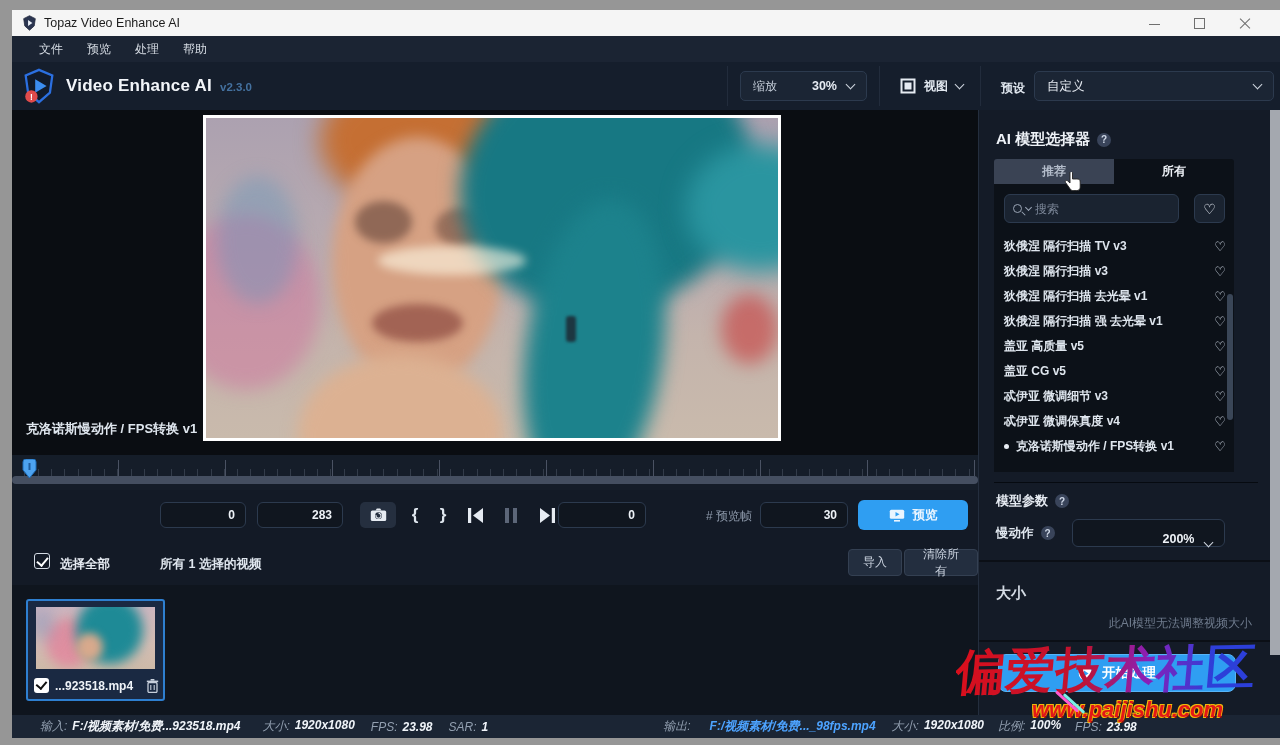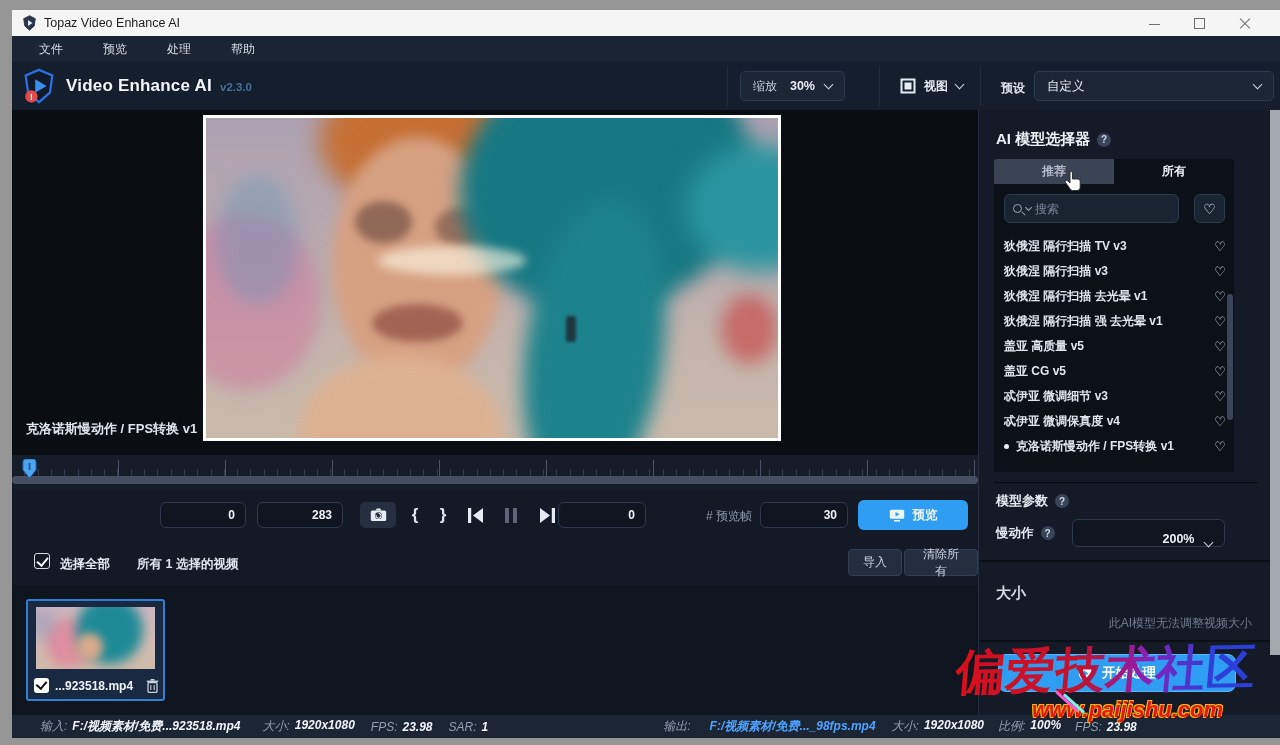--- a/index.html
+++ b/index.html
@@ -14,21 +14,21 @@
   #titlebar .tlogo { width:15px; height:16px; margin-right:7px; }
   #titlebar .ttext { font-size:12.5px; color:#1c1c1c; }
   .winbtns { position:absolute; right:12px; top:0; height:26px; display:flex; align-items:center; gap:34px; padding-right:18px; }
   .winbtn { width:11px; height:11px; position:relative; cursor:default; }
   .winbtn.min:before { content:""; position:absolute; left:0; right:0; top:6px; border-top:1.5px solid #6f6f6f; }
   .winbtn.max:before { content:""; position:absolute; inset:0; border:1.5px solid #6f6f6f; }
   .winbtn.cls:before,.winbtn.cls:after { content:""; position:absolute; left:-1px; top:5px; width:14px; border-top:1.5px solid #6f6f6f; }
   .winbtn.cls:before { transform:rotate(45deg);} .winbtn.cls:after { transform:rotate(-45deg);}
 
   #menubar { left:12px; top:36px; width:1268px; height:26px; background:#1b2433;
-    display:flex; align-items:center; gap:40px; padding-left:27px; }
+    display:flex; align-items:center; gap:24px; padding-left:27px; }
   .menu-item { font-size:12px; color:#d6dce4; cursor:default; }
 
   
   #header { left:12px; top:62px; width:1268px; height:48px; background:#151e2c; }
   .shield { position:absolute; left:8px; top:5px; width:38px; height:38px; }
   .app-title { position:absolute; left:54px; top:14px; font-size:17px; font-weight:bold; color:#f2f5f9; letter-spacing:.2px; }
   .app-ver { position:absolute; left:208px; top:19px; font-size:11.5px; font-weight:bold; color:#44719f; }
   .vsep { position:absolute; top:4px; height:40px; border-left:1px solid #222c3c; }
   .hbox { position:absolute; background:#1b2534; border:1px solid #2c3a4e; border-radius:5px;
     display:flex; align-items:center; color:#e6ebf2; }
@@ -178,21 +178,21 @@
     <svg class="shield" viewBox="0 0 40 40">
       <path d="M20 3 L34 9 L31.5 27 L20 37 L8.5 27 L6 9 Z" fill="#111a2a" stroke="#2b6fe0" stroke-width="2.4"></path>
       <path d="M16 13 L28 20 L16 27 Z" fill="#3b8df0"></path>
       <circle cx="12" cy="31" r="6.5" fill="#e04b4b"></circle>
       <text x="12" y="34.4" font-size="9" font-weight="bold" fill="#fff" text-anchor="middle">!</text>
     </svg>
     <span class="app-title">Video Enhance AI</span>
     <span class="app-ver">v2.3.0</span>
 
     <div class="vsep" style="left:715px"></div>
-    <div class="hbox" style="left:728px; top:9px; width:105px; height:30px; padding:12px 12px; gap:10px;">
+    <div class="hbox" style="left:728px; top:9px; width:127px; height:30px; padding:12px 12px; gap:10px;">
       <span class="hlabel">缩放</span>
       <span style="font-size:12.5px;font-weight:bold;margin-left:auto">30%</span>
       <span class="chev"></span>
     </div>
 
     <div class="vsep" style="left:867px"></div>
     <div style="position:absolute; left:888px; top:9px; height:30px; display:flex; align-items:center; gap:8px;">
       <svg width="16" height="16" viewBox="0 0 16 16">
         <rect x="1.5" y="1.5" width="13" height="13" fill="none" stroke="#e6ebf2" stroke-width="2"></rect>
         <rect x="4.5" y="4.5" width="7" height="7" fill="#e6ebf2"></rect>
@@ -285,21 +285,21 @@
         <path d="M6.5 3 L10.5 5.3 L6.5 7.6 Z" fill="#2f9ef2"></path>
         <rect x="5" y="11" width="6" height="1.6" fill="#eaf5ff"></rect>
       </svg>
       <span>预览</span>
     </button>
   </div>
 
   <div class="abs" id="selrow">
     <div class="cb" style="position:absolute;left:22px;top:13px;"></div>
     <span style="position:absolute;left:48px;top:16px;font-size:12.5px;font-weight:bold;color:#e6ebf2;">选择全部</span>
-    <span style="position:absolute;left:125px;top:16px;font-size:12.5px;font-weight:bold;color:#dfe6ee;">所有 1 选择的视频</span>
+    <span style="position:absolute;left:148px;top:16px;font-size:12.5px;font-weight:bold;color:#dfe6ee;">所有 1 选择的视频</span>
     <button class="smallbtn" style="left:836px;">
       <span>导入</span>
     </button>
     <button class="smallbtn" style="left:892px;">
       <span>清除所有</span>
     </button>
   </div>
 
   <div class="abs" id="listarea">
     <div id="thumbcard">

